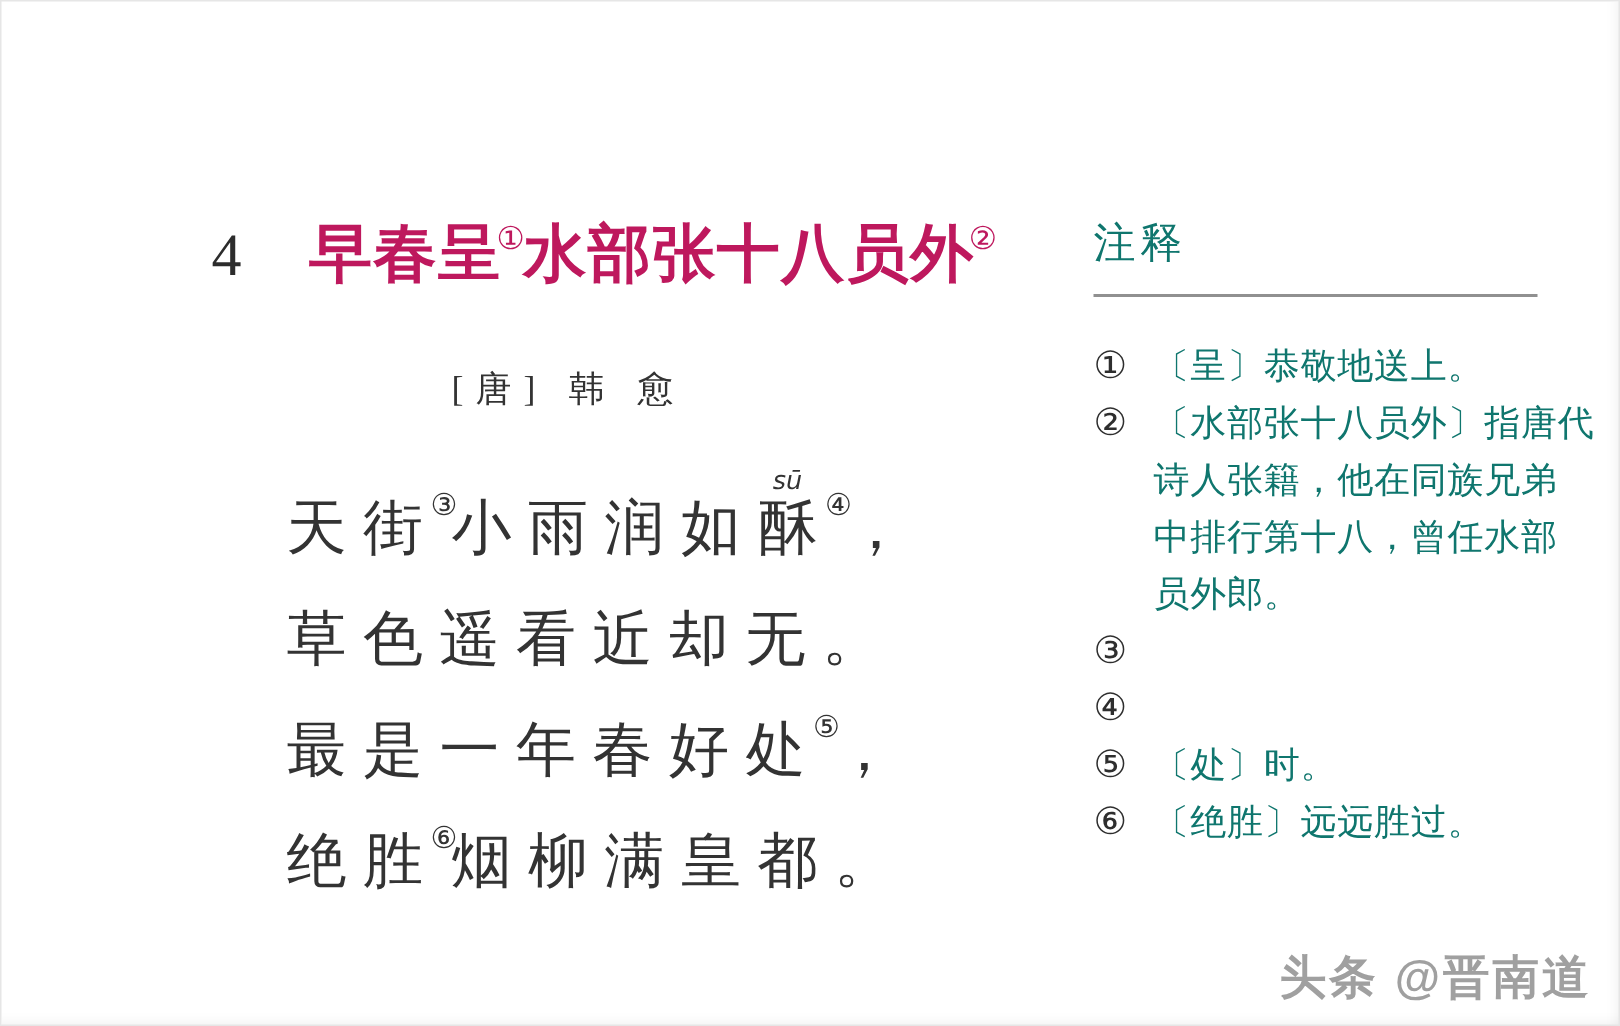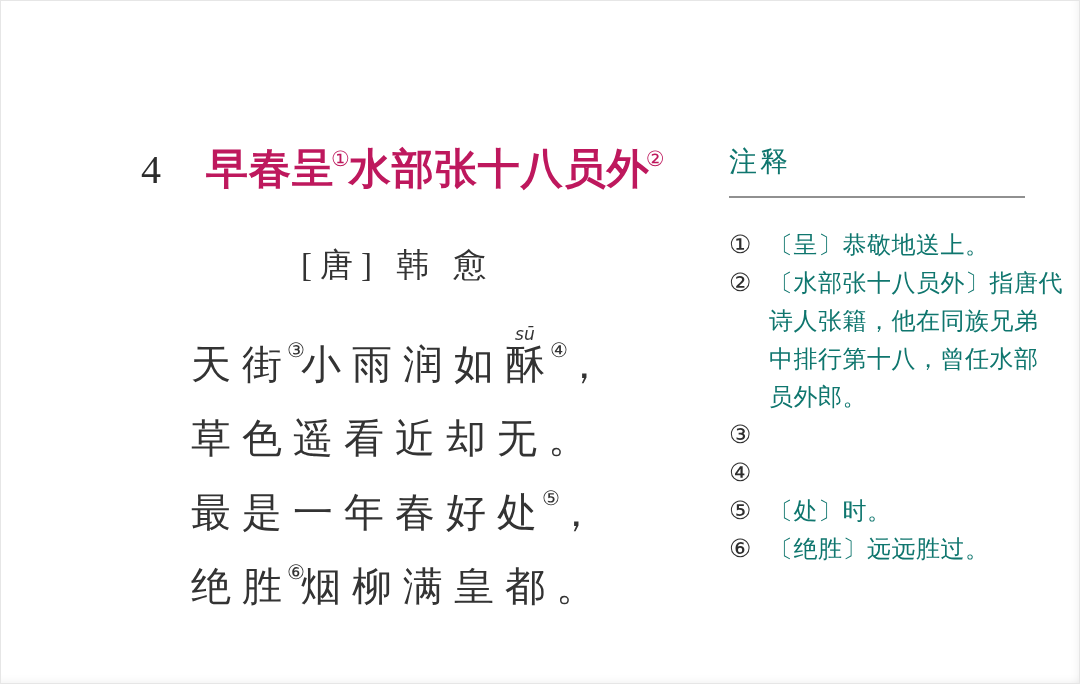--- a/index.html
+++ b/index.html
@@ -19,21 +19,21 @@
 
   
   .left-col { position: absolute; left: 140px; top: 140px; width: 540px; }
 
   .title-row { display: flex; align-items: baseline; }
   .lesson-num { font-size: 40px; margin-right: 45px; color: #2c2c2c; }
   .title-text { font-size: 42px; font-weight: 600; letter-spacing: 1px; color: #be185d; }
   .tsup { display: inline-block; font-size: 21px; font-weight: 400;
           transform: translateY(-17px); margin: 0 -2px 0 -4px; }
 
-  .author { margin-top: 46px; margin-left: 160px; font-size: 33px;
+  .author { margin-top: 46px; margin-left: 160px; font-size: 24px;
             letter-spacing: 8px; color: #333; }
 
   .poem { margin-top: 40px; margin-left: 50px; }
   .poem-line { height: 74px; display: flex; align-items: center; font-size: 40px; color: #333; }
   .pc { position: relative; display: inline-block; margin-right: 11px; line-height: 1; }
   .pc.punct { margin-right: 0; }
   .psup { display: inline-block; font-size: 20px; line-height: 1;
           transform: translateY(-15px); margin: 0 -4px 0 -6px; }
   .pinyin { position: absolute; top: -19px; left: 50%; transform: translateX(-50%);
             font-size: 17px; letter-spacing: 0;
@@ -151,13 +151,14 @@
         </div>
         <div class="note-item">
           <span class="note-num">⑥</span>
           <div class="note-body">
             <div class="note-line">〔绝胜〕远远胜过。</div>
           </div>
         </div>
       </div>
   </div>
 
+  <div class="watermark">头条 @晋南道</div>
 </div>
 
 </body></html>

